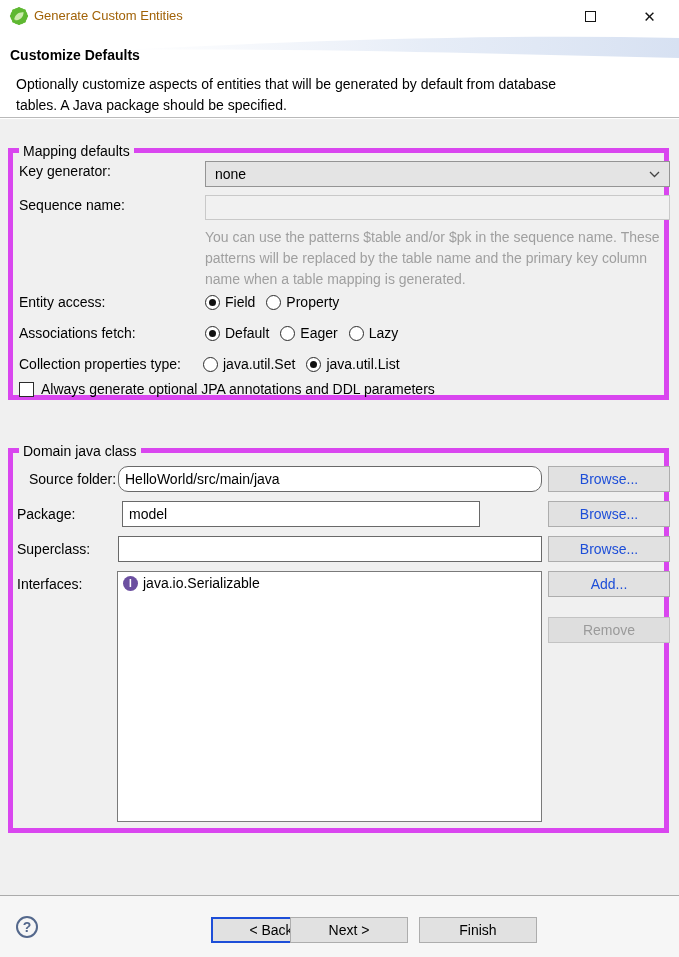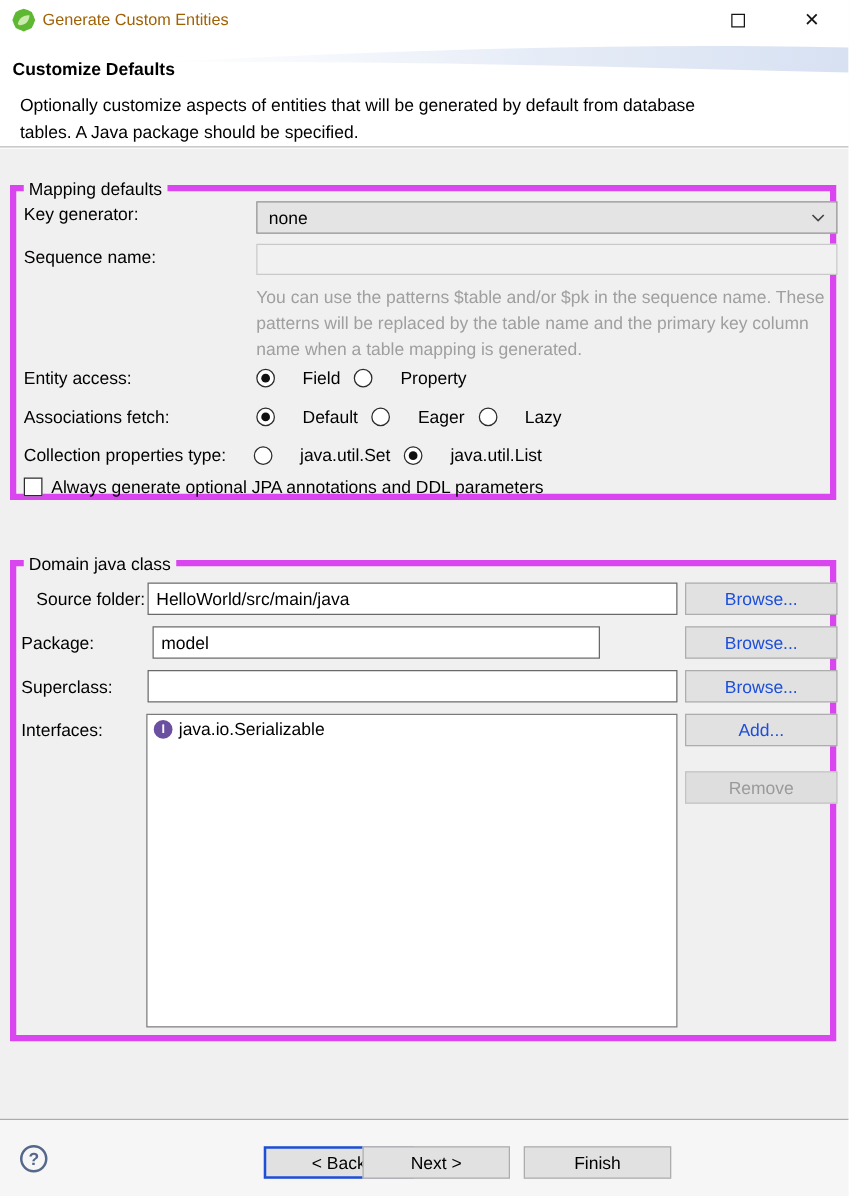--- a/index.html
+++ b/index.html
@@ -36,21 +36,21 @@
 
   .tfield { background: #fff; border: 1px solid #696969; font-family: "Liberation Sans", sans-serif; font-size: 14px; padding: 0 6px; position: absolute; }
   .tfield:disabled, .tfield.disabled { background: #f1f1f1; border-color: #c9c9c9; }
   .seq-field { left: 192px; top: 42px; width: 465px; height: 25px; }
 
   .hint { position: absolute; left: 192px; top: 74px; width: 468px; font-size: 14px; line-height: 21px; color: #9f9f9f; }
 
   .optrow { position: absolute; left: 6px; display: flex; align-items: center; }
   .optrow .flbl { width: 186px; flex: none; }
   .optrow.tight .flbl { width: 184px; }
-  .opt { display: flex; align-items: center; margin-right: 11px; gap: 17px; }
+  .opt { display: flex; align-items: center; margin-right: 11px; }
   .radio { width: 15px; height: 15px; border-radius: 50%; border: 1px solid #2b2b2b; background: #fff; position: relative; flex: none; margin-right: 5px; }
   .radio.checked::after { content: ""; position: absolute; left: 3px; top: 3px; width: 7px; height: 7px; border-radius: 50%; background: #111; }
   .checkbox { width: 15px; height: 15px; border: 1px solid #2b2b2b; background: #fff; flex: none; margin-right: 7px; }
 
   .browse-btn, .side-btn { position: absolute; left: 535px; width: 122px; height: 26px; background: #e1e1e1; border: 1px solid #adadad; font-family: "Liberation Sans", sans-serif; font-size: 14px; color: #1d4ed8; text-align: center; line-height: 24px; cursor: default; }
   .side-btn.disabled { background: #dedede; border-color: #c3c3c3; color: #9a9a9a; }
 
   .iface-list { position: absolute; left: 104px; top: 118px; width: 425px; height: 251px; background: #fff; border: 1px solid #7a7a7a; overflow: hidden; }
   .iface-item { display: flex; align-items: center; height: 22px; padding-left: 5px; }
   .iface-icon { width: 15px; height: 15px; border-radius: 50%; background: #6b4fa0; color: #fff; font-size: 10px; font-weight: bold; display: flex; align-items: center; justify-content: center; flex: none; margin-right: 5px; }
@@ -173,21 +173,21 @@
       <div class="optrow" style="top:228px;">
         <span class="checkbox"></span>
         <span>Always generate optional JPA annotations and DDL parameters</span>
       </div>
     </div>
 
     <div class="group g2">
       <span class="legend">Domain java class</span>
 
       <span class="flabel" style="left:16px; top:18px;">Source folder:</span>
-      <input class="tfield" style="left: 105px; top: 13px; width: 424px; height: 26px;" value="HelloWorld/src/main/java">
+      <input class="tfield" style="left: 105px; top: 13px; width: 424px; height: 26px; border-radius: 10px;" value="HelloWorld/src/main/java">
       <button class="browse-btn" style="top:13px;">Browse...</button>
 
       <span class="flabel" style="left:4px; top:53px;">Package:</span>
       <input class="tfield" style="left: 109px; top: 48px; width: 358px; height: 26px;" value="model">
       <button class="browse-btn" style="top:48px;">Browse...</button>
 
       <span class="flabel" style="left:4px; top:88px;">Superclass:</span>
       <input class="tfield" style="left: 105px; top: 83px; width: 424px; height: 26px;" value="">
       <button class="browse-btn" style="top:83px;">Browse...</button>
 

